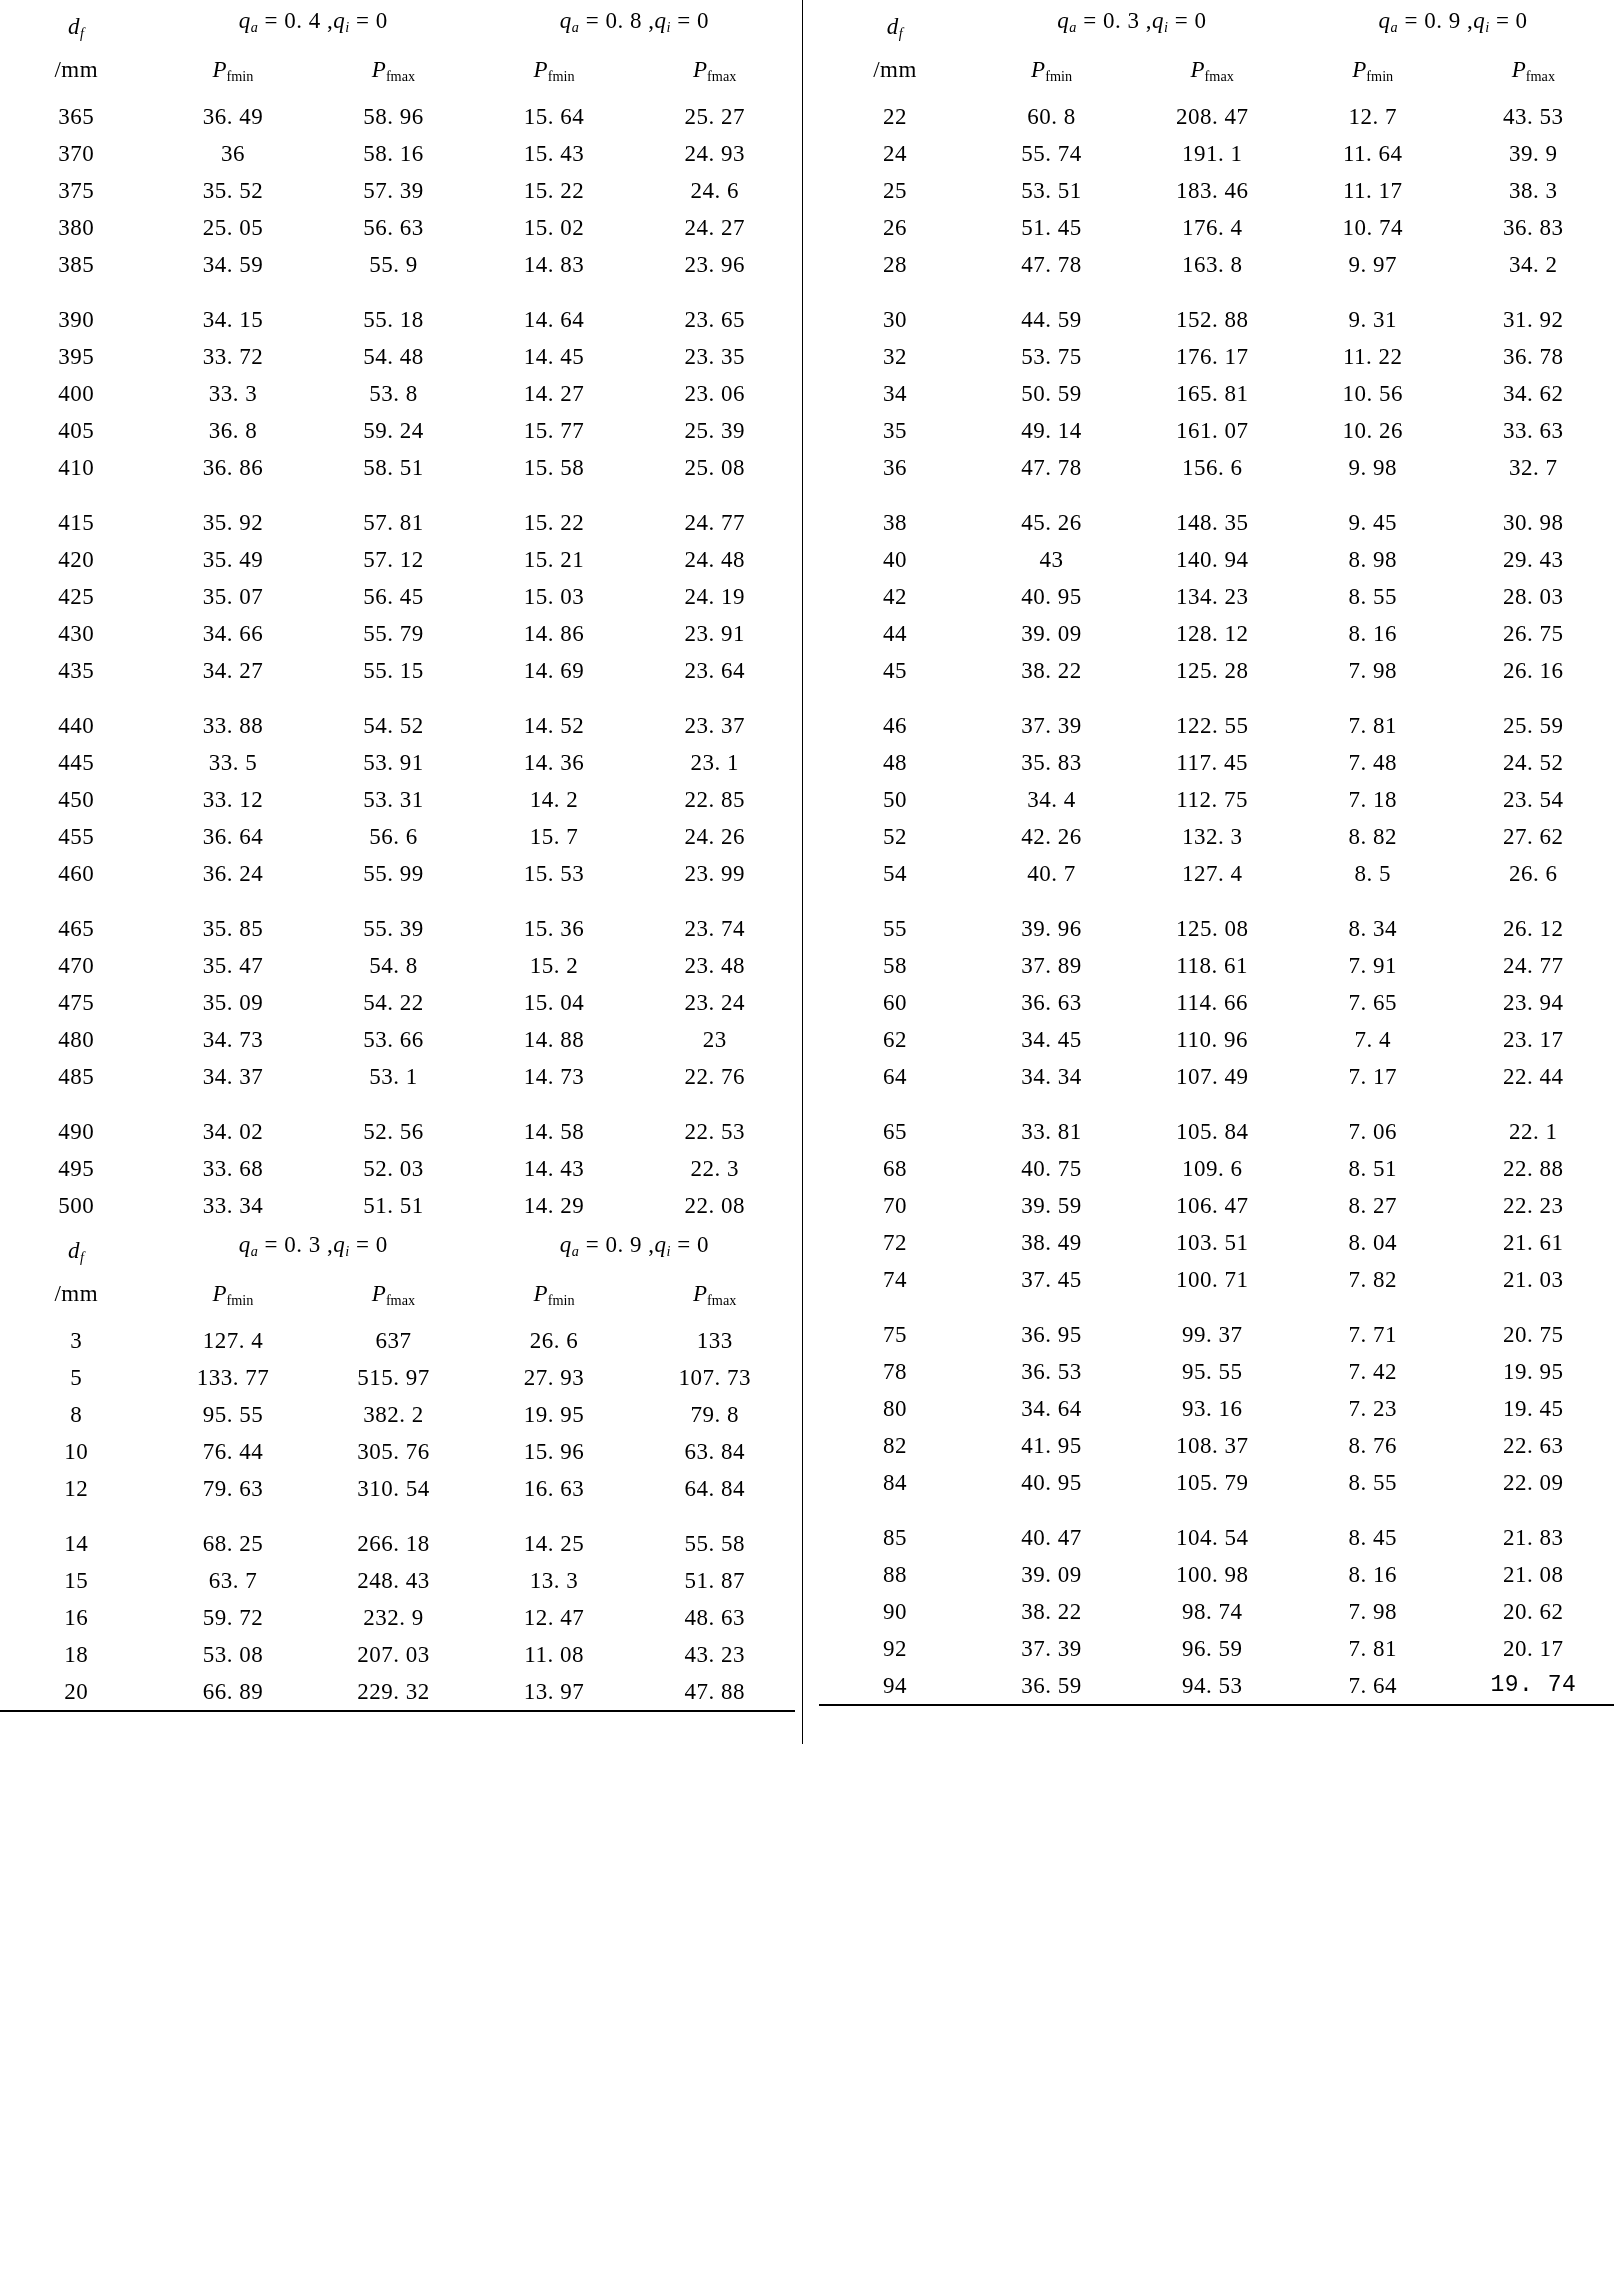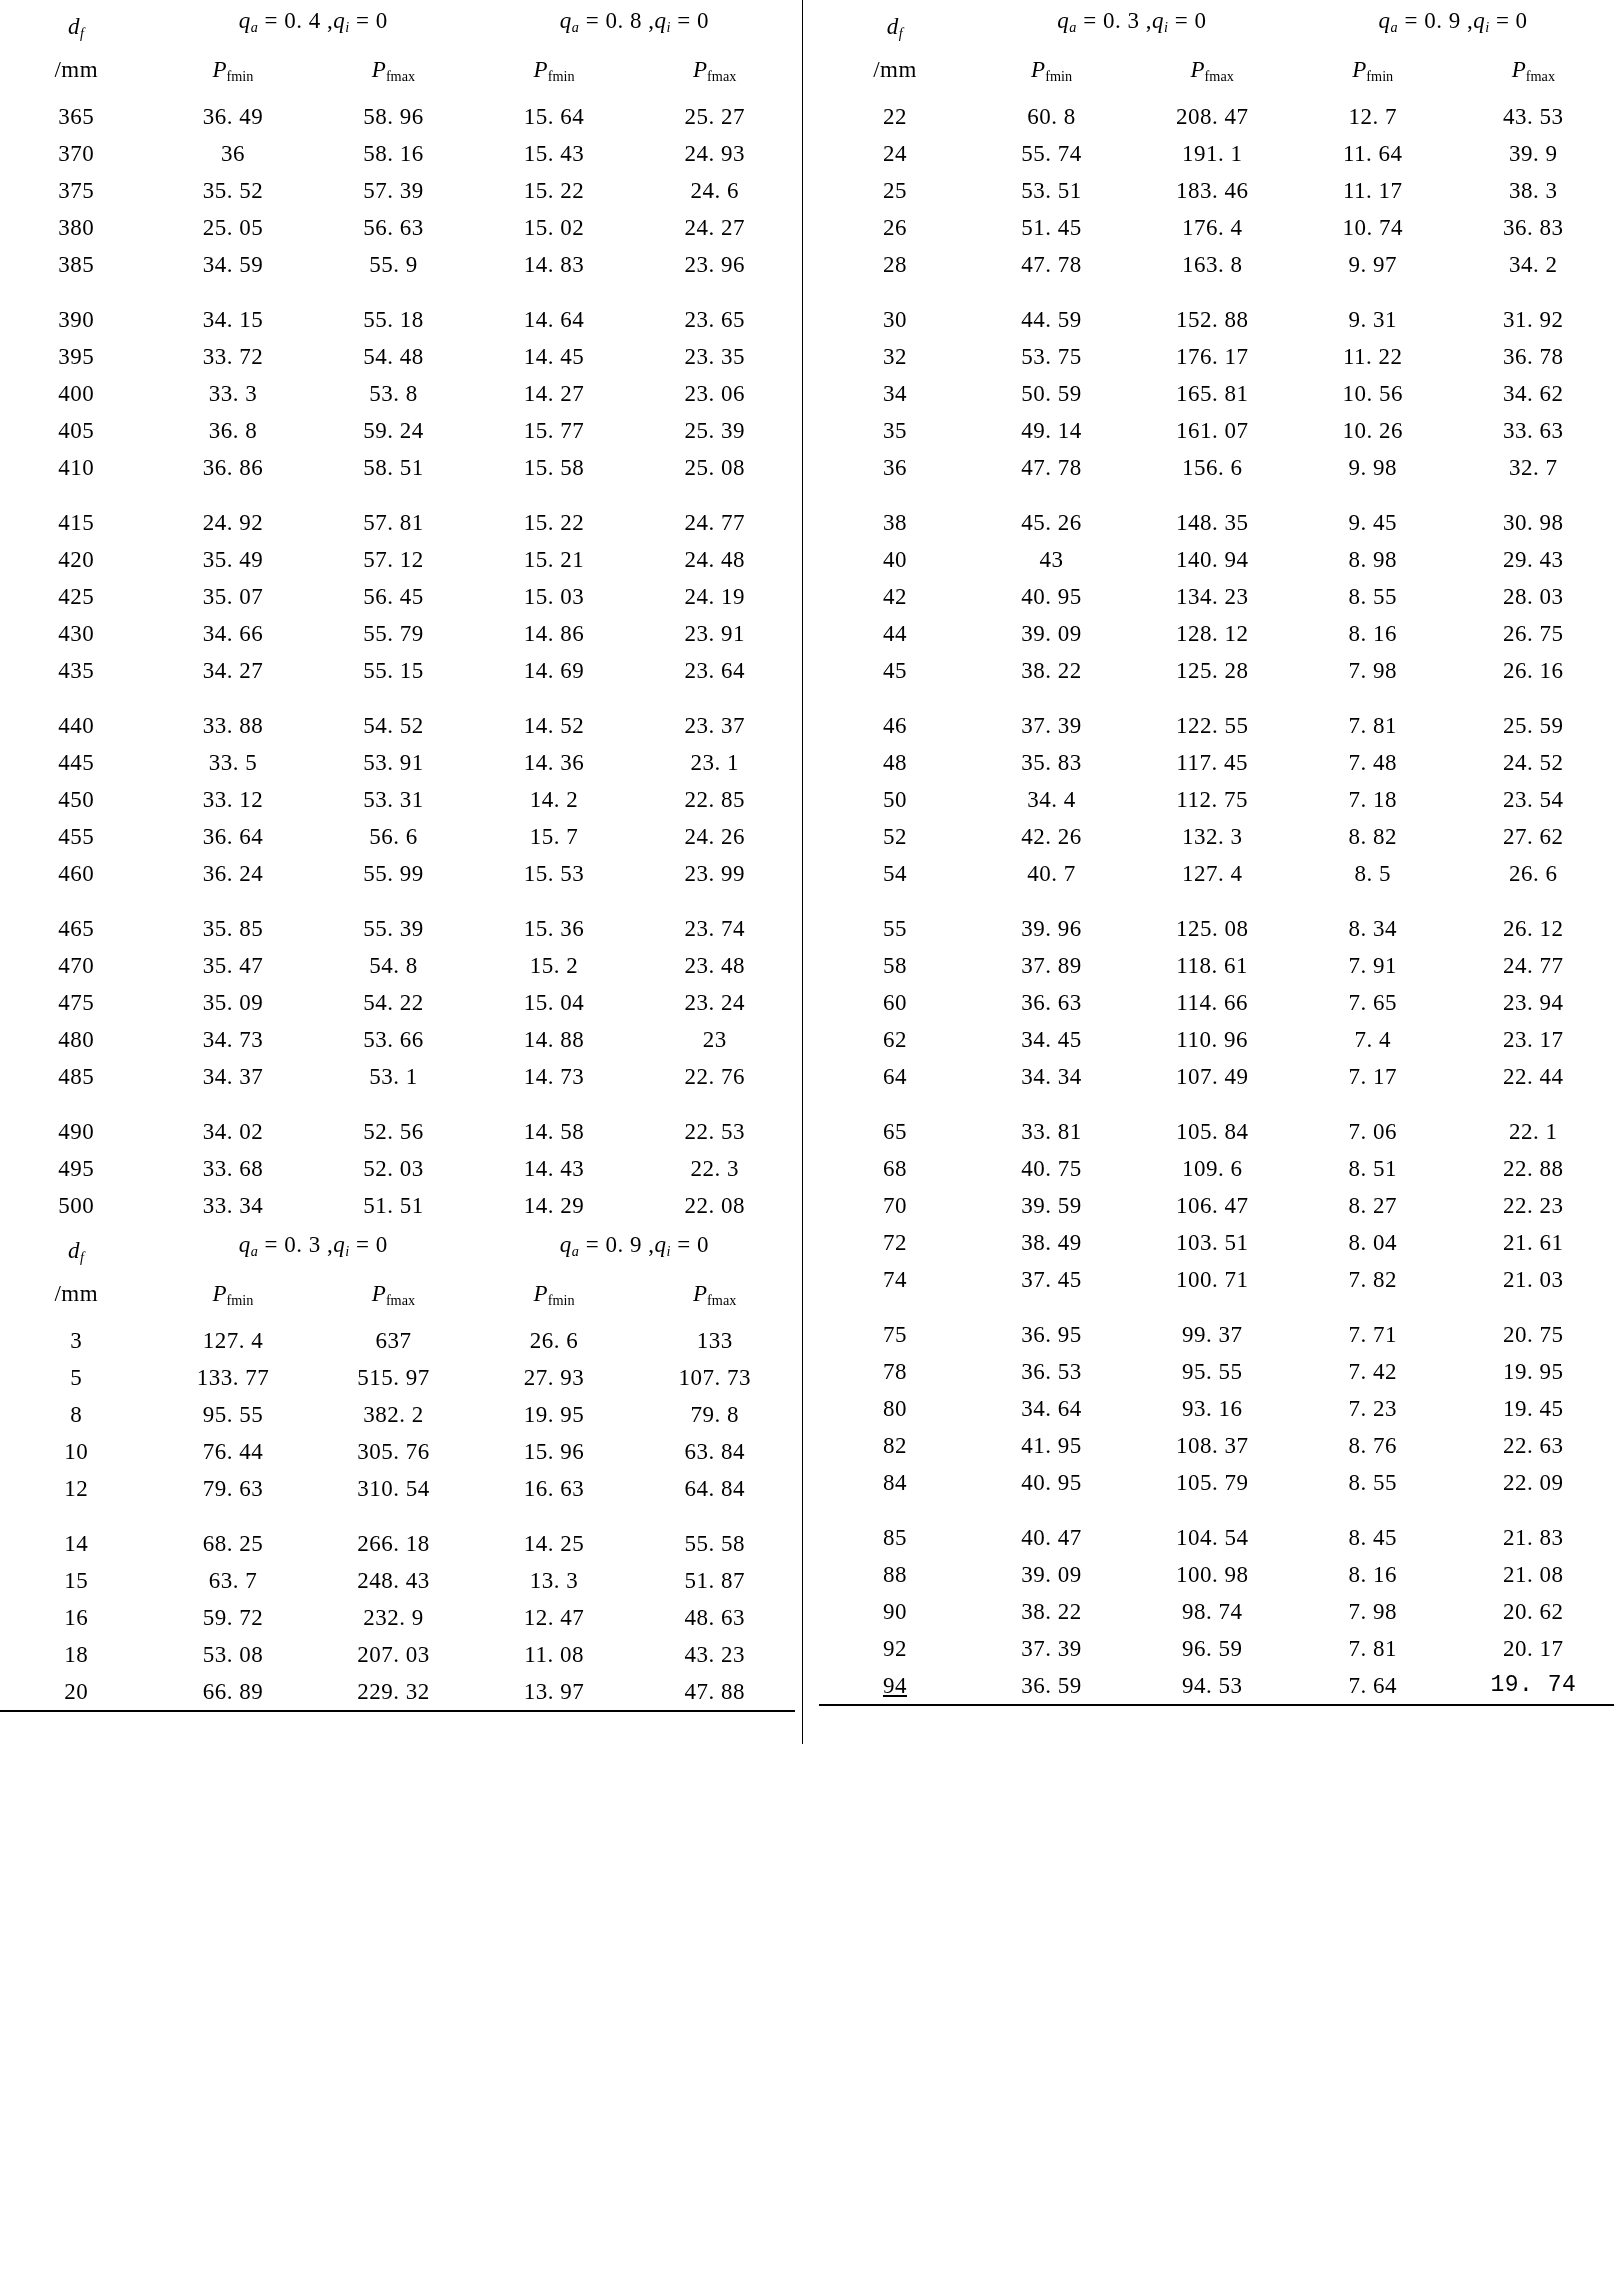--- a/index.html
+++ b/index.html
@@ -213,21 +213,21 @@
             </tr>
             <tr class="spacer-row">
               <td class="vr"></td>
               <td></td>
               <td class="vr"></td>
               <td></td>
               <td></td>
             </tr>
             <tr>
               <td class="data-cell vr">415</td>
-              <td class="data-cell">24. 92</td>
+              <td class="data-cell">35. 92</td>
               <td class="data-cell vr">57. 81</td>
               <td class="data-cell">15. 22</td>
               <td class="data-cell">24. 77</td>
             </tr>
             <tr>
               <td class="data-cell vr">420</td>
               <td class="data-cell">35. 49</td>
               <td class="data-cell vr">57. 12</td>
               <td class="data-cell">15. 21</td>
               <td class="data-cell">24. 48</td>
@@ -813,21 +813,21 @@
               <td class="data-cell">20. 62</td>
             </tr>
             <tr>
               <td class="data-cell vr">92</td>
               <td class="data-cell">37. 39</td>
               <td class="data-cell vr">96. 59</td>
               <td class="data-cell">7. 81</td>
               <td class="data-cell">20. 17</td>
             </tr>
             <tr>
-              <td class="data-cell vr" style="border-bottom: 2px solid rgb(0, 0, 0); text-decoration: underline;">94</td>
+              <td class="data-cell vr" style="border-bottom: 2px solid rgb(0, 0, 0);">94</td>
               <td class="data-cell" style="border-bottom: 2px solid rgb(0, 0, 0);">36. 59</td>
               <td class="data-cell vr" style="border-bottom: 2px solid rgb(0, 0, 0);">94. 53</td>
               <td class="data-cell" style="border-bottom: 2px solid rgb(0, 0, 0);">7. 64</td>
               <td class="data-cell" style="border-bottom: 2px solid rgb(0, 0, 0); font-family: Liberation Mono, monospace;">19. 74</td>
             </tr>
           </tbody>
       </table>
     </div>
 
   </div>

